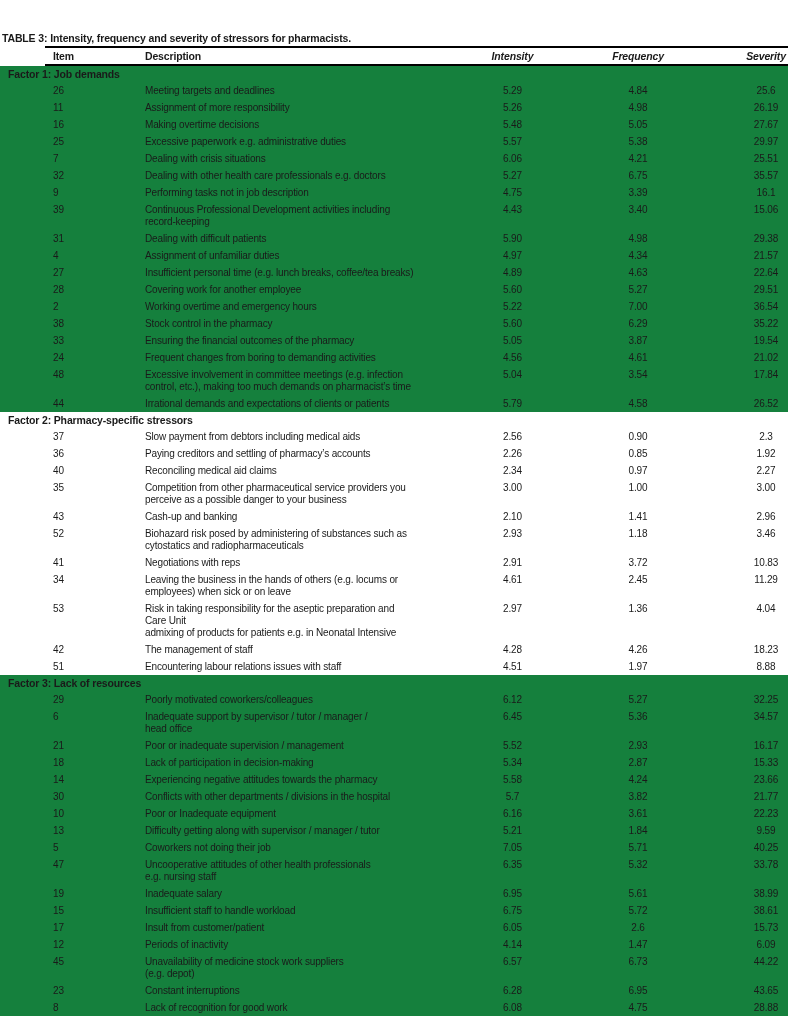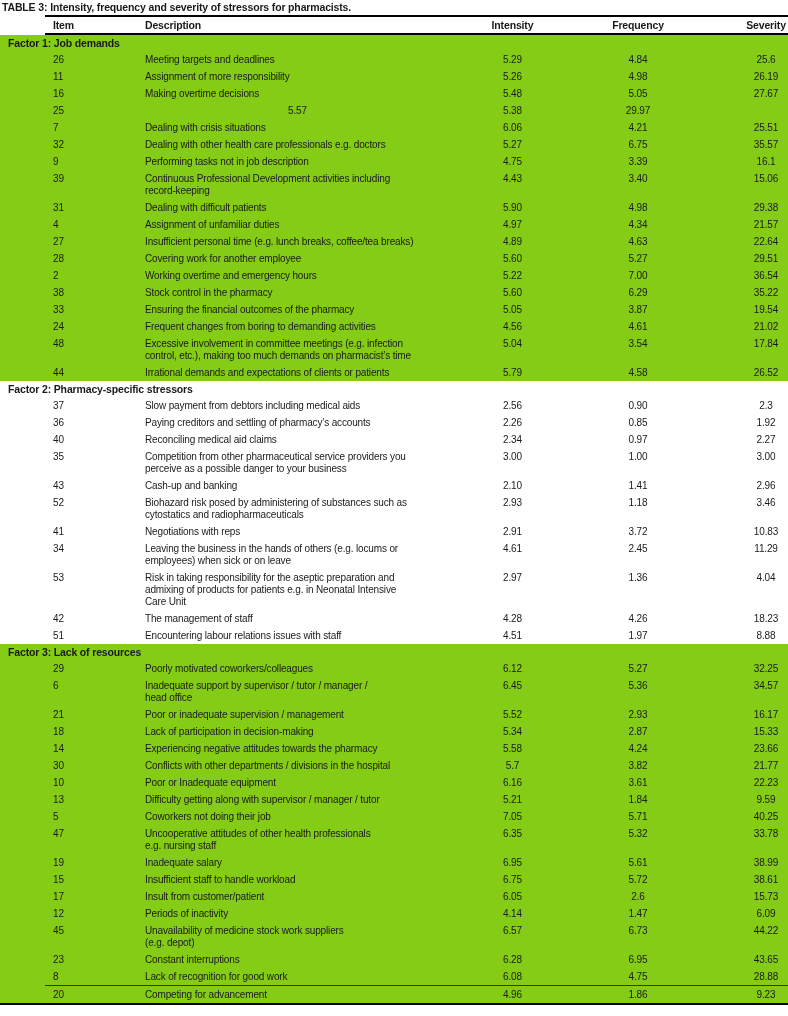--- a/index.html
+++ b/index.html
@@ -5,36 +5,37 @@
   html, body { margin: 0; padding: 0; background: #ffffff; }
   .page {
     width: 788px; height: 1016px; overflow: hidden; box-sizing: border-box;
     background: #ffffff; color: #1a1a1a;
     font-family: "Liberation Sans", sans-serif;
   }
   .table-title {
     height: 14px; padding: 1px 0 0 2px;
     font-size: 10.5px; font-weight: bold; letter-spacing: -0.15px;
     white-space: nowrap;
+    margin-top: 31px;
   }
   .title-text { margin-left: 3px; }
   .tbl { border-bottom: 2.5px solid #000; }
   .grid-cols {
     display: grid;
     grid-template-columns: 92px 305px 125px 126px 130px;
     padding-left: 8px; box-sizing: border-box; align-items: start; margin-left: 45px;
   }
   .thead {
     border-top: 2px solid #000; border-bottom: 2px solid #000;
     padding-top: 2px; padding-bottom: 2px;
     font-size: 10.5px; font-weight: bold; line-height: 12px;
     letter-spacing: -0.15px;
   }
-  .thead .num { text-align: center; }
-  .section.shaded { background: #84cc16; }
+  .thead .num { text-align: center; font-style: italic; }
+  .section.shaded { background: #15803d; }
   .section-header {
     padding: 2px 0 2px 8px; font-size: 10.5px; font-weight: bold;
     line-height: 12px; letter-spacing: -0.15px; white-space: nowrap;
   }
   .row { padding-top: 2.5px; padding-bottom: 2.5px; font-size: 10px; line-height: 12px; letter-spacing: -0.15px; }
   .row.divider-above { border-top: 1px solid #333; }
   .cell.item { text-align: left; }
   .cell.desc .line { white-space: nowrap; overflow: visible; }
   .cell.num { text-align: center; }
 </style>
@@ -79,20 +80,23 @@
             <div class="cell item">16</div>
             <div class="cell desc">
               <div class="line">Making overtime decisions</div>
             </div>
             <div class="cell num">5.48</div>
             <div class="cell num">5.05</div>
             <div class="cell num">27.67</div>
           </div>
           <div class="row grid-cols">
             <div class="cell item">25</div>
+            <div class="cell desc">
+              <div class="line">Excessive paperwork e.g. administrative duties</div>
+            </div>
             <div class="cell num">5.57</div>
             <div class="cell num">5.38</div>
             <div class="cell num">29.97</div>
           </div>
           <div class="row grid-cols">
             <div class="cell item">7</div>
             <div class="cell desc">
               <div class="line">Dealing with crisis situations</div>
             </div>
             <div class="cell num">6.06</div>
@@ -293,22 +297,22 @@
               <div class="line">employees) when sick or on leave</div>
             </div>
             <div class="cell num">4.61</div>
             <div class="cell num">2.45</div>
             <div class="cell num">11.29</div>
           </div>
           <div class="row grid-cols">
             <div class="cell item">53</div>
             <div class="cell desc">
               <div class="line">Risk in taking responsibility for the aseptic preparation and</div>
+              <div class="line">Care Unit</div>
               <div class="line">admixing of products for patients e.g. in Neonatal Intensive</div>
-              <div class="line">Care Unit</div>
             </div>
             <div class="cell num">2.97</div>
             <div class="cell num">1.36</div>
             <div class="cell num">4.04</div>
           </div>
           <div class="row grid-cols">
             <div class="cell item">42</div>
             <div class="cell desc">
               <div class="line">The management of staff</div>
             </div>

